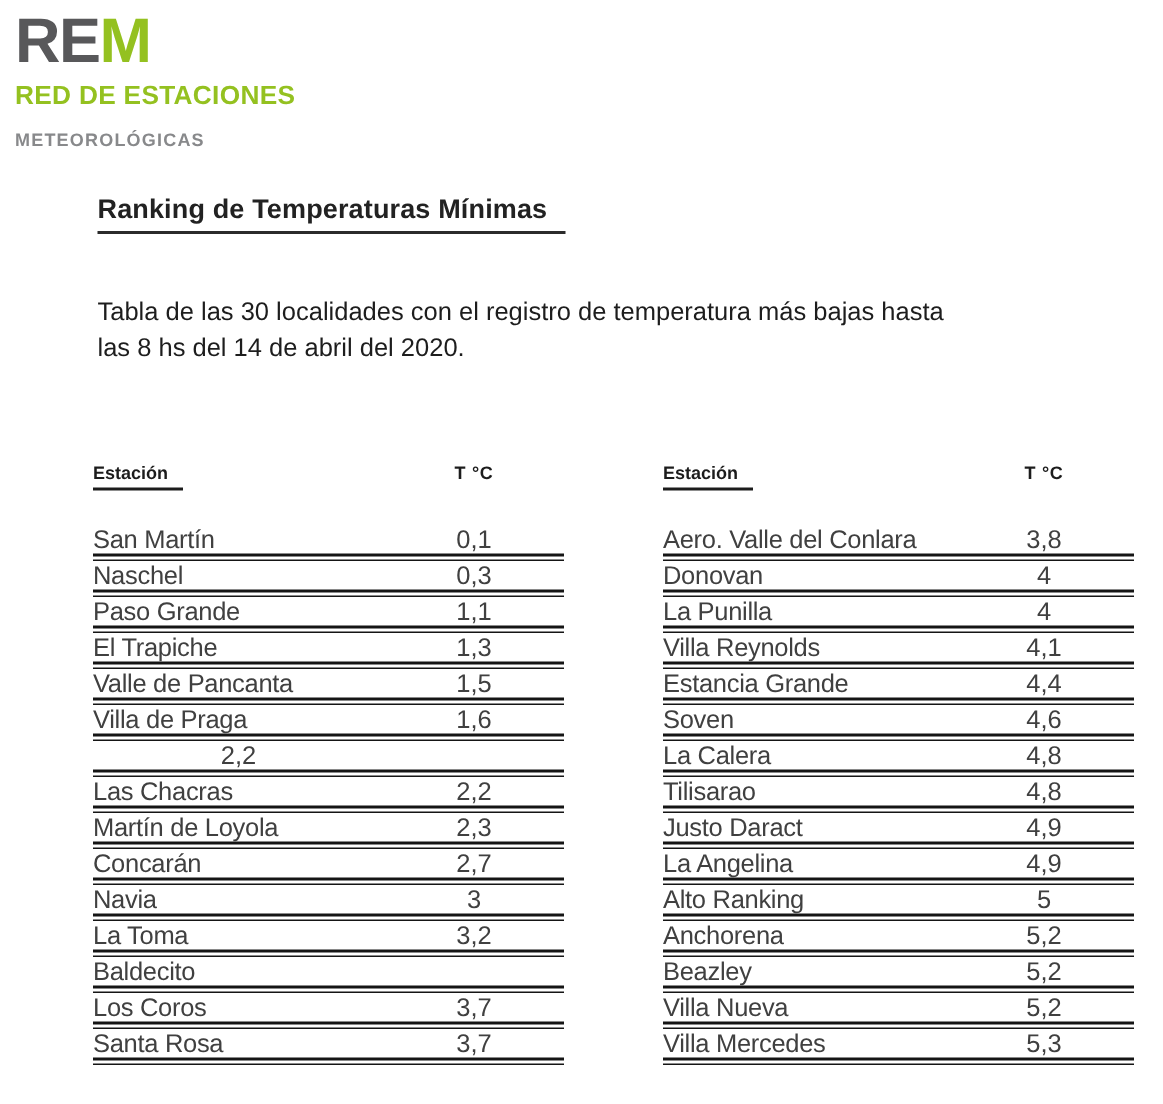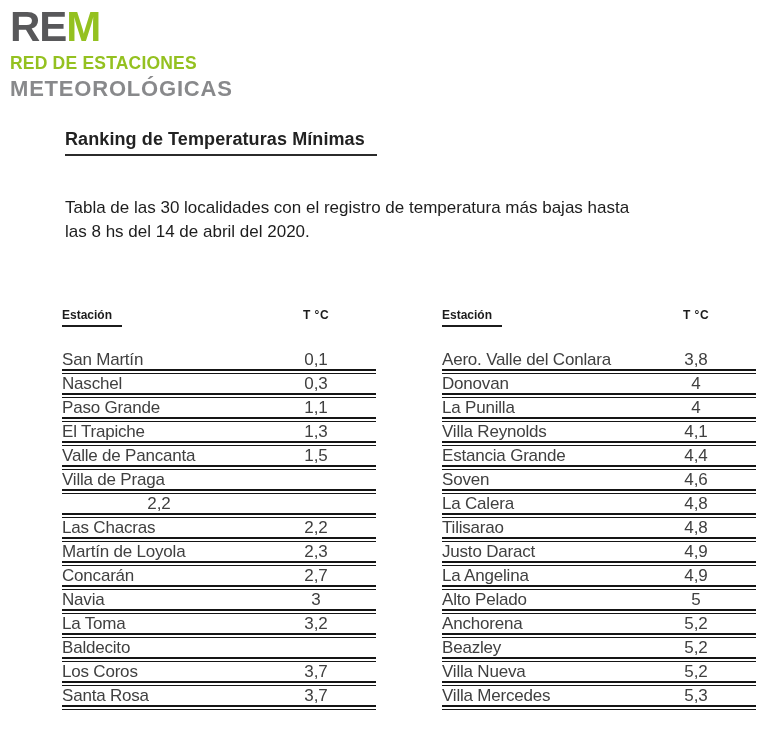--- a/index.html
+++ b/index.html
@@ -31,22 +31,22 @@
   .logo-acronym .gray  { color: #58585a; }
   .logo-acronym .green { color: #94c120; }
   .logo-sub1 {
     margin-top: 5px;
     font-size: 17.5px;
     font-weight: bold;
     letter-spacing: 0.2px;
     color: #94c120;
   }
   .logo-sub2 {
-    margin-top: 2px;
-    font-size: 22px;
+    margin-top: 12px;
+    font-size: 12px;
     font-weight: bold;
     letter-spacing: 0.8px;
     color: #88898b;
   }
 
   
   .doc-title {
     position: absolute;
     left: 65px;
     top: 129px;
@@ -166,20 +166,21 @@
         <div class="divider"></div>
 
         <div class="t-row">
           <span class="station">Valle de Pancanta</span>
           <span class="temp">1,5</span>
         </div>
         <div class="divider"></div>
 
         <div class="t-row">
           <span class="station">Villa de Praga</span>
+          <span class="temp">1,6</span>
         </div>
         <div class="divider"></div>
 
         <div class="t-row">
           <span class="temp">2,2</span>
         </div>
         <div class="divider"></div>
 
         <div class="t-row">
           <span class="station">Las Chacras</span>
@@ -291,21 +292,21 @@
         </div>
         <div class="divider"></div>
 
         <div class="t-row">
           <span class="station">La Angelina</span>
           <span class="temp">4,9</span>
         </div>
         <div class="divider"></div>
 
         <div class="t-row">
-          <span class="station">Alto Pelado</span>
+          <span class="station">Alto Ranking</span>
           <span class="temp">5</span>
         </div>
         <div class="divider"></div>
 
         <div class="t-row">
           <span class="station">Anchorena</span>
           <span class="temp">5,2</span>
         </div>
         <div class="divider"></div>
 

